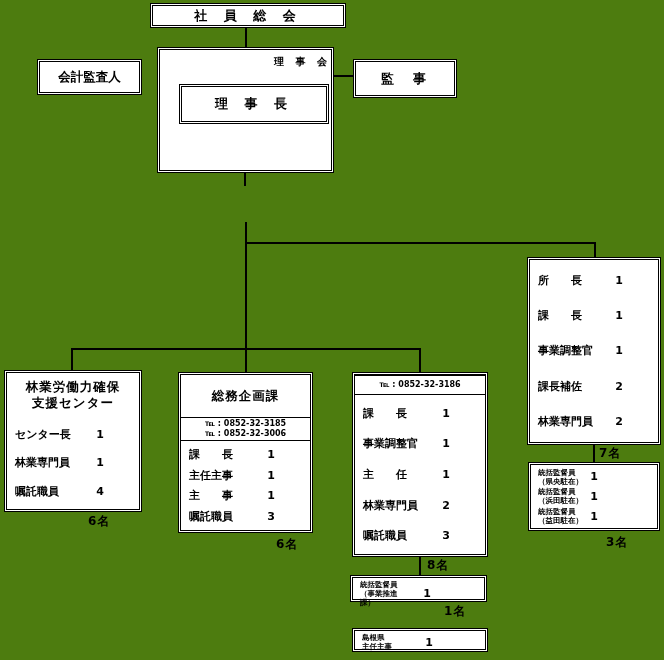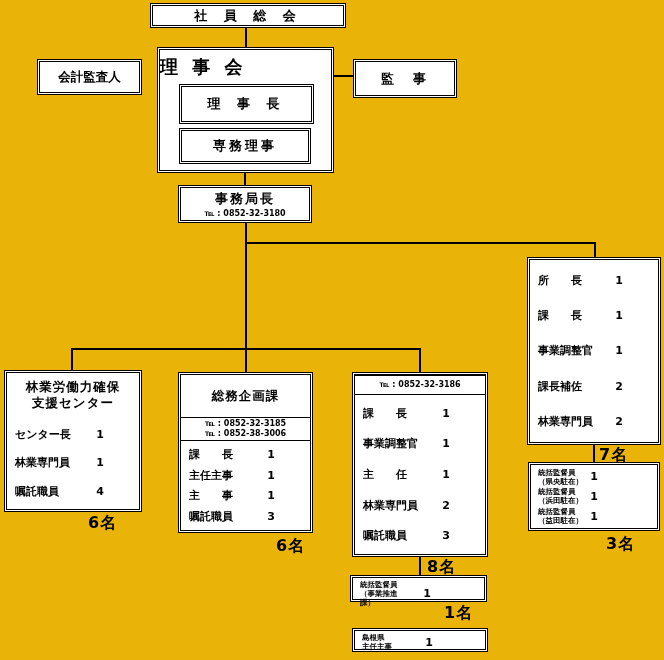--- a/index.html
+++ b/index.html
@@ -1,37 +1,37 @@
 <!DOCTYPE html>
 <html><head>
 <meta charset="utf-8">
 <style>
   html,body{margin:0;padding:0;background:#fff;}
   body{font-family:"DejaVu Sans","Liberation Sans",sans-serif;color:#000;}
-  .canvas{position:relative;width:664px;height:660px;background:#eab308;overflow:hidden;}
+  .canvas{position:relative;width:664px;height:660px;background:#4d7c0f;overflow:hidden;}
   .line{position:absolute;background:#000;}
   .line.v{width:2px;}
   .line.h{height:2px;}
   .dbox{position:absolute;box-sizing:border-box;border:3px double #000;background:#fff;font-weight:bold;}
   .cbox{display:flex;align-items:center;justify-content:center;font-size:13px;}
   .ls{letter-spacing:3px;}
   .ls2{letter-spacing:6px;}
-  .toplabel{padding-top:5px;text-align:left;font-size:18px;letter-spacing:4px;}
+  .toplabel{padding-top:5px;text-align:right;font-size:10px;letter-spacing:4px;}
   .org{display:flex;flex-direction:column;}
   .org-title{display:flex;flex-direction:column;align-items:center;justify-content:center;font-size:12.5px;line-height:1.3;letter-spacing:1px;}
   .org-tel{border-top:1px solid #000;border-bottom:1px solid #000;display:flex;flex-direction:column;align-items:center;justify-content:center;font-size:8px;line-height:1.2;letter-spacing:0;}
   .org-rows{flex:1;display:flex;flex-direction:column;justify-content:space-around;padding:3px 0;}
   .row{display:flex;align-items:center;font-size:11px;padding-left:8px;}
   .row .lbl{flex:1;text-align:left;}
   .row .num{width:12px;text-align:center;margin-right:33px;}
   .sub{display:flex;flex-direction:column;justify-content:space-around;padding:2px 0;}
   .subrow{display:flex;align-items:center;padding-left:7px;}
   .slbl{display:flex;flex-direction:column;width:46px;font-size:7.5px;line-height:1.2;text-align:left;}
   .snum{font-size:11px;width:16px;text-align:center;}
-  .total{position:absolute;font-size:16px;font-weight:bold;letter-spacing:1px;}
+  .total{position:absolute;font-size:12px;font-weight:bold;letter-spacing:1px;}
   .telline{font-size:8px;font-weight:bold;margin-top:1px;}
   .jtitle{font-size:13px;letter-spacing:2px;}
 </style>
 </head>
 <body>
 
 <div class="canvas">
 
   <div class="line v" style="left:245px;top:27px;height:20px"></div>
   <div class="line h" style="left:334px;top:75px;width:19px"></div>
@@ -47,40 +47,33 @@
   <div class="line v" style="left:593px;top:444px;height:19px"></div>
 
   <div class="dbox cbox ls2" style="left:150px;top:3px;width:196px;height:25px">
     <span>社 員 総 会</span>
   </div>
 
   <div class="dbox" style="left:157px;top:47px;width:177px;height:126px">
     <div class="toplabel">理 事 会</div>
   </div>
 
-  <div class="dbox cbox ls2" style="left:179px;top:84px;width:135px;height:40px">
+  <div class="dbox cbox ls2" style="left:179px;top:84px;width:150px;height:40px">
     <span>理 事 長</span>
   </div>
 
-  <div class="dbox cbox ls" style="left:179px;top:128px;width:132px;height:36px">
-    <span>専務理事</span>
-  </div>
 
   <div class="dbox cbox" style="left:37px;top:59px;width:105px;height:36px;font-size:12.5px">
     <span>会計監査人</span>
   </div>
 
   <div class="dbox cbox ls" style="left:353px;top:59px;width:104px;height:39px">
     <span>監　事</span>
   </div>
 
-  <div class="dbox" style="left:178px;top:185px;width:134px;height:38px;display:flex;flex-direction:column;align-items:center;justify-content:center">
-    <div class="jtitle">事務局長</div>
-    <div class="telline">℡ : 0852-32-3180</div>
-  </div>
 
   <div class="dbox org" style="left:4px;top:370px;width:138px;height:142px">
     <div class="org-title" style="height:44px">
       <span>林業労働力確保</span>
       <span>支援センター</span>
     </div>
     <div class="org-rows">
       <div class="row">
           <span class="lbl">センター長</span>
           <span class="num">1</span>
@@ -96,21 +89,21 @@
     </div>
   </div>
   <div class="total" style="left:88px;top:513px">6名</div>
 
   <div class="dbox org" style="left:178px;top:372px;width:135px;height:161px">
     <div class="org-title" style="height:42px">
       <span>総務企画課</span>
     </div>
     <div class="org-tel" style="height:22px">
       <span>℡ : 0852-32-3185</span>
-      <span>℡ : 0852-38-3006</span>
+      <span>℡ : 0852-32-3006</span>
     </div>
     <div class="org-rows">
       <div class="row">
           <span class="lbl">課　　長</span>
           <span class="num">1</span>
         </div>
       <div class="row">
           <span class="lbl">主任主事</span>
           <span class="num">1</span>
         </div>

